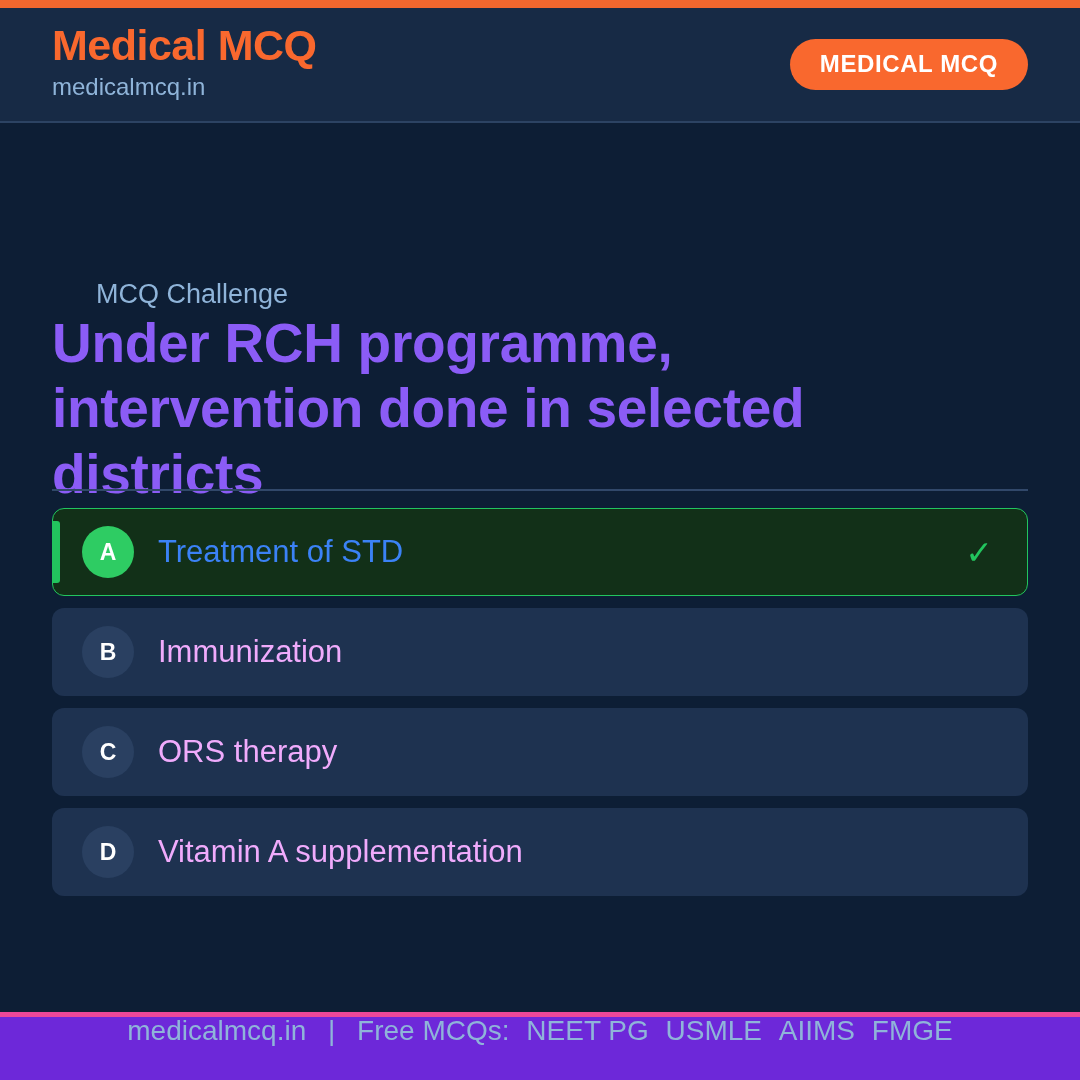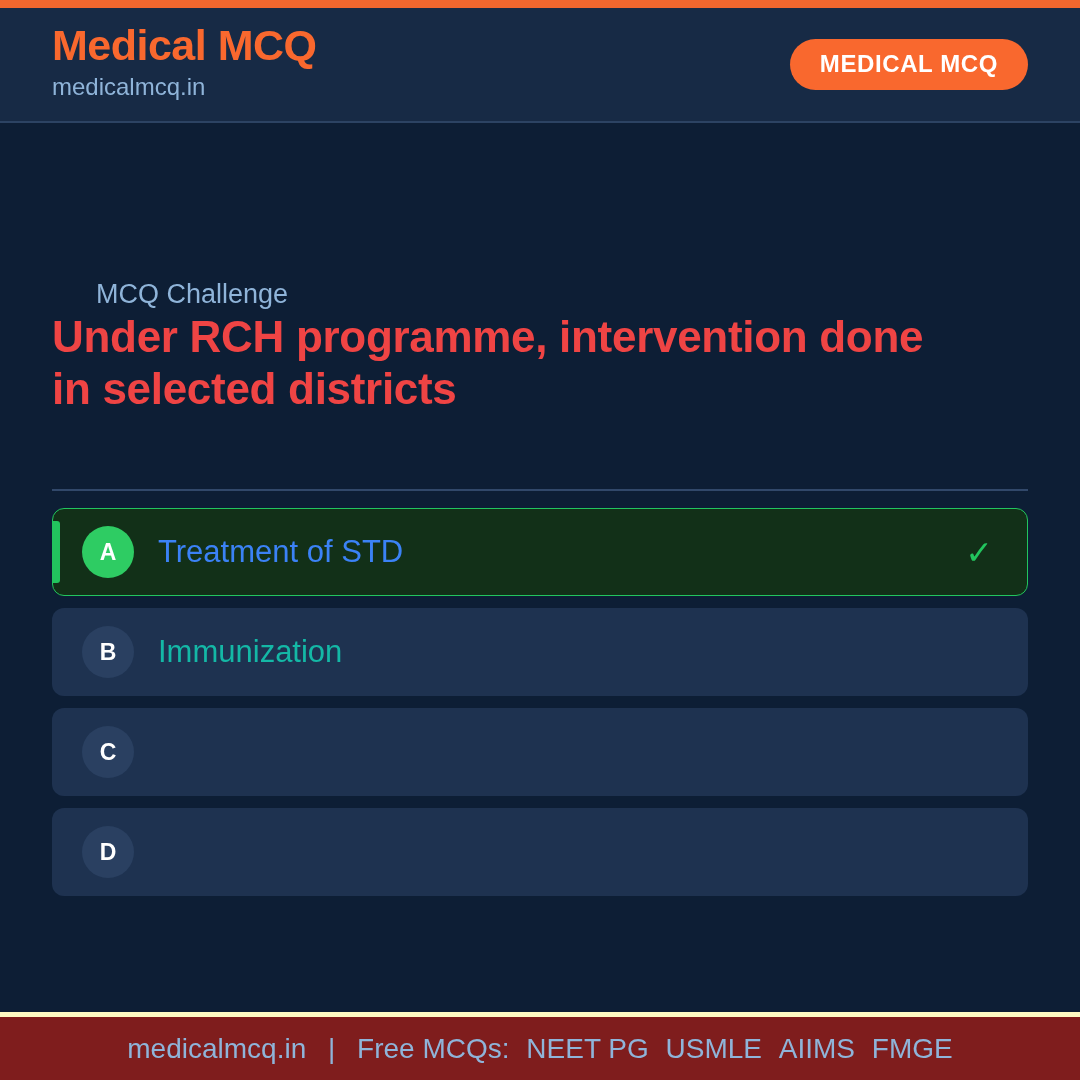--- a/index.html
+++ b/index.html
@@ -85,22 +85,22 @@
     top: 158px;
     left: 52px;
     margin-left: 44px;
   }
 
   .question {
     position: absolute;
     top: 188px;
     left: 52px;
     width: 880px;
-    color: #ef4444;
-    font-size: 44px;
+    color: #8b5cf6;
+    font-size: 55px;
     font-weight: bold;
     line-height: 1.19;
     letter-spacing: -0.3px;
   }
 
   .divider {
     position: absolute;
     left: 52px;
     top: 366px;
     width: 976px;
@@ -141,21 +141,21 @@
     font-weight: bold;
     display: flex;
     align-items: center;
     justify-content: center;
     flex: 0 0 auto;
   }
 
   .option .label {
     margin-left: 24px;
     font-size: 31px;
-    color: #14b8a6;
+    color: #f0abfc;
     line-height: 1.1;
     flex: 1 1 auto;
     white-space: nowrap;
     overflow: hidden;
   }
 
   .option .tick {
     font-size: 33px;
     color: #22c55e;
     line-height: 1;
@@ -186,24 +186,24 @@
   }
 
   .option.correct .label { color: #3b82f6; }
 
   .option.correct .tick { visibility: visible; }
 
   
   .footer {
     flex: 0 0 auto;
     height: 68px;
-    background: #7f1d1d;
-    border-top: 5px solid #fef9c3;
-    display: flex;
-    align-items: center;
+    background: #6d28d9;
+    border-top: 5px solid #ec4899;
+    display: flex;
+    align-items: flex-start;
     justify-content: center;
   }
 
   .footer-text {
     color: #8fb4d9;
     font-size: 28px;
     line-height: 1;
     white-space: nowrap;
   }
   .footer-text .sep { padding: 0 14px; }
@@ -242,25 +242,27 @@
       </div>
 
       <div class="option">
         <div class="badge">B</div>
         <div class="label">Immunization</div>
         <div class="tick"></div>
       </div>
 
       <div class="option">
         <div class="badge">C</div>
+        <div class="label">ORS therapy</div>
         <div class="tick"></div>
       </div>
 
       <div class="option">
         <div class="badge">D</div>
+        <div class="label">Vitamin A supplementation</div>
         <div class="tick"></div>
       </div>
 
     </div>
   </div>
 
   <div class="footer">
     <div class="footer-text">
       <span>medicalmcq.in</span>
       <span class="sep">|</span>

